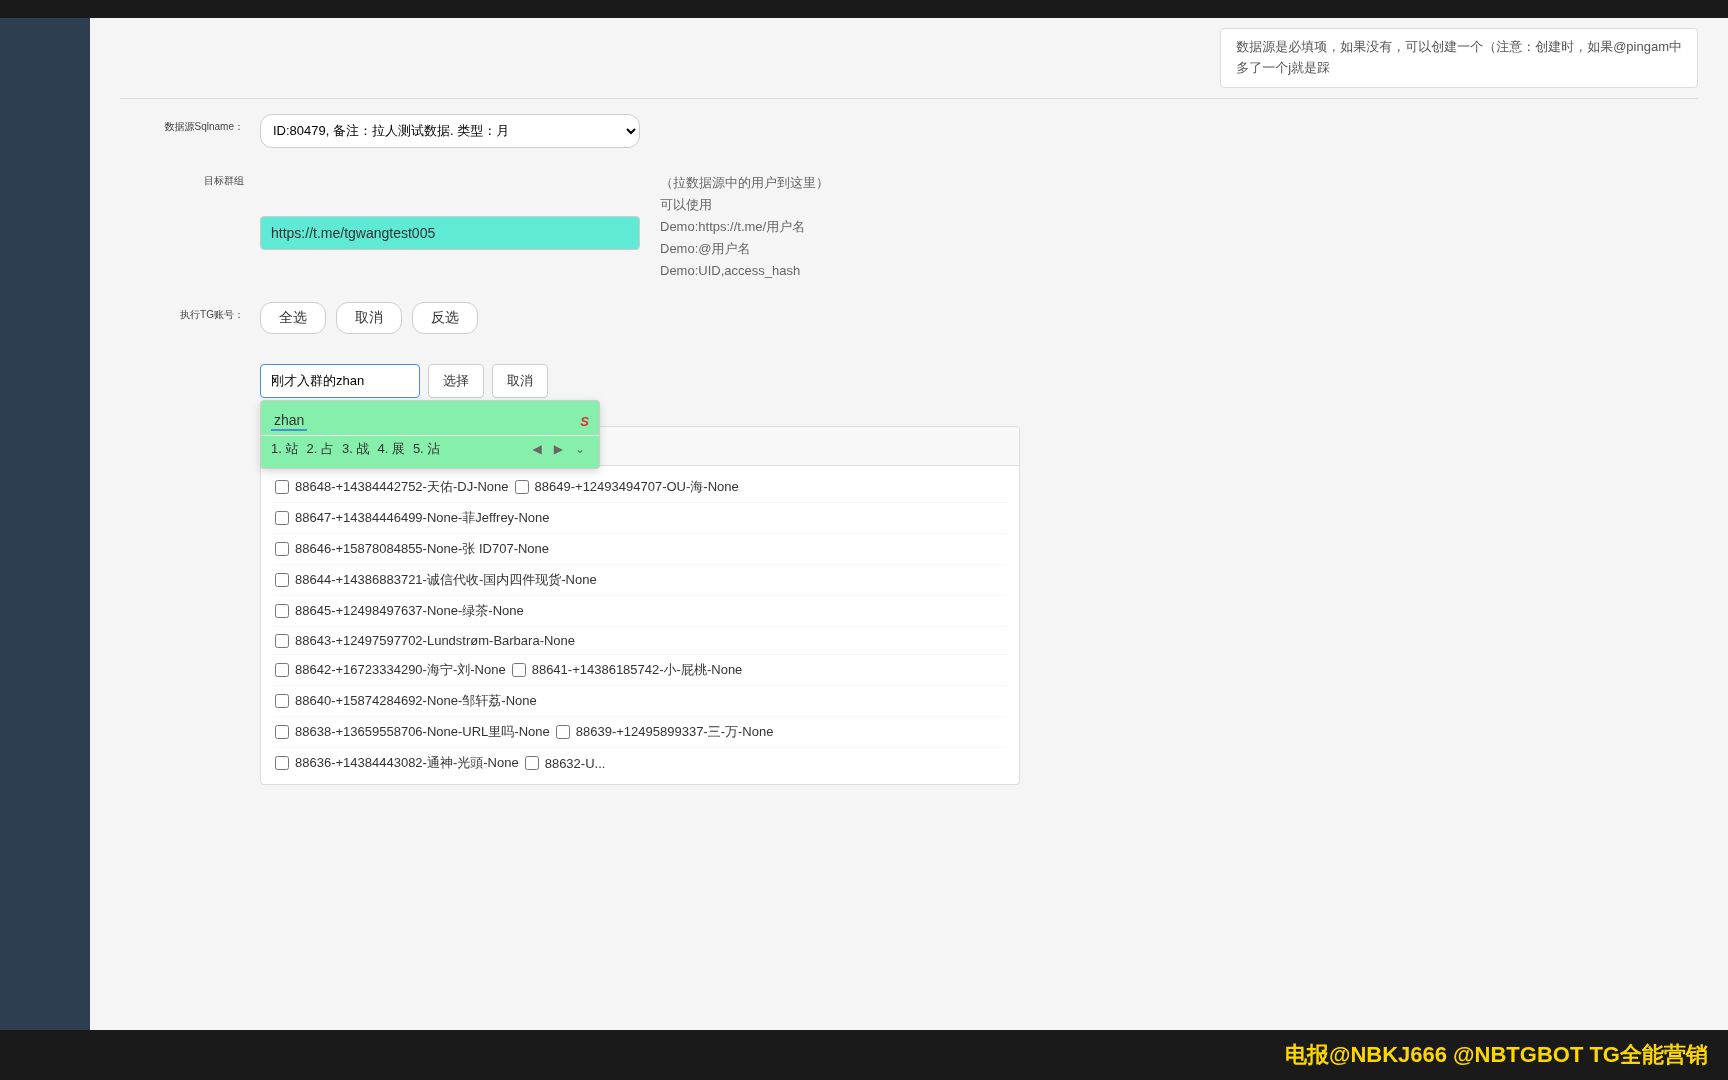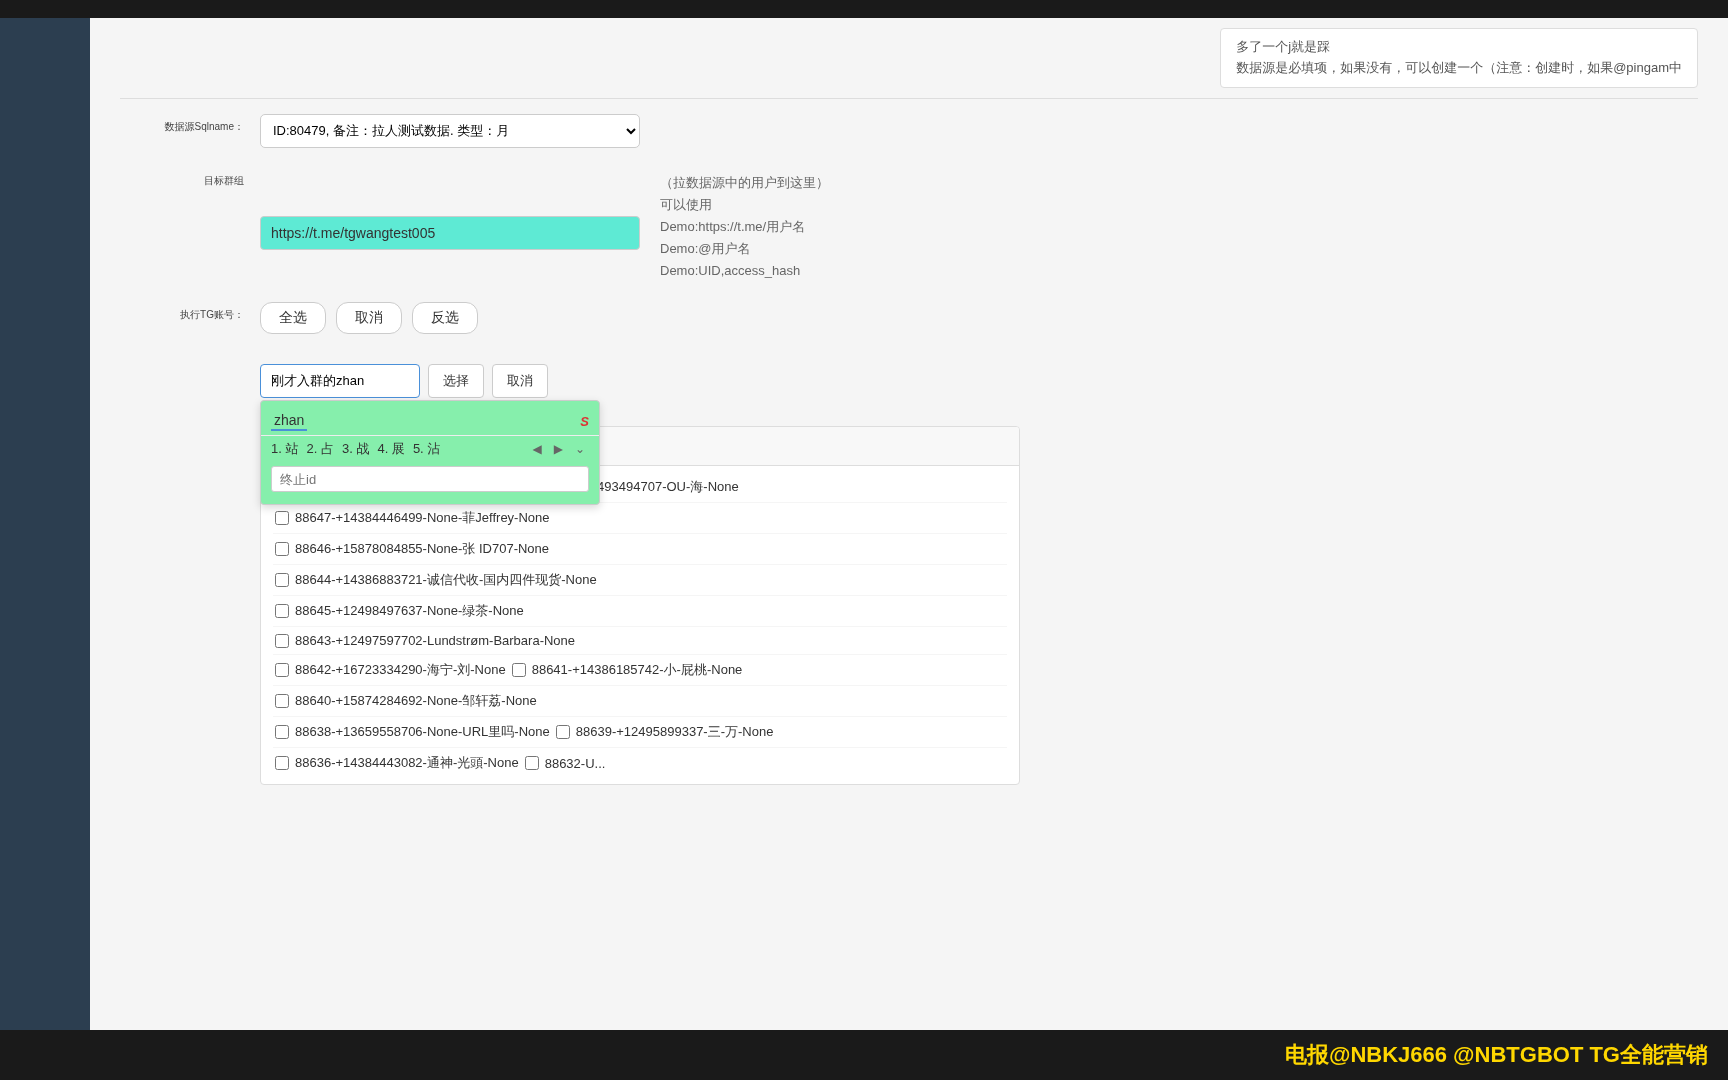--- a/index.html
+++ b/index.html
@@ -109,21 +109,21 @@
       font-size: 14px;
       color: #333;
       background: #5eead4;
       outline: none;
       margin-top: 48px;
     }
 
     .form-select {
       height: 34px;
       border: 1px solid #ccc;
-      border-radius: 5px;
+      border-radius: 12px;
       padding: 0 8px;
       font-size: 13px;
       background: #fff;
       width: 380px;
     }
 
     .target-input {
       width: 380px;
     }
 
@@ -329,22 +329,22 @@
 <div class="screen">
 
   <div class="top-bar"></div>
 
   <div class="sidebar"></div>
 
   <div class="main-content">
 
     <div class="top-partial">
       <div class="top-note">
+        <div>数据源是必填项，如果没有，可以创建一个（注意：创建时，如果@pingam中</div>
         <div>多了一个j就是踩</div>
-        <div>数据源是必填项，如果没有，可以创建一个（注意：创建时，如果@pingam中</div>
       </div>
     </div>
 
     <div class="form-row">
       <div class="form-label">数据源Sqlname：</div>
       <div class="form-control-area">
         <select class="form-select">
           <option>ID:80479, 备注：拉人测试数据. 类型：月</option>
         </select>
       </div>
@@ -389,23 +389,20 @@
                 <span class="ime-candidate">2. 占</span>
                 <span class="ime-candidate">3. 战</span>
                 <span class="ime-candidate">4. 展</span>
                 <span class="ime-candidate">5. 沾</span>
                 <div class="ime-nav">
                   <span>◀</span>
                   <span>▶</span>
                   <span>⌄</span>
                 </div>
               </div>
-              <div class="end-id-row">
-                <input class="end-id-input" type="text" placeholder="终止id" style="">
-              </div>
             </div>
           </div>
 
           <button class="filter-btn">选择</button>
           <button class="filter-btn">取消</button>
         </div>
 
         <div class="accounts-table-wrap" style="width: 760px;">
           <div class="accounts-table-header">TG账号</div>
           <div class="accounts-list" id="accounts-list">

